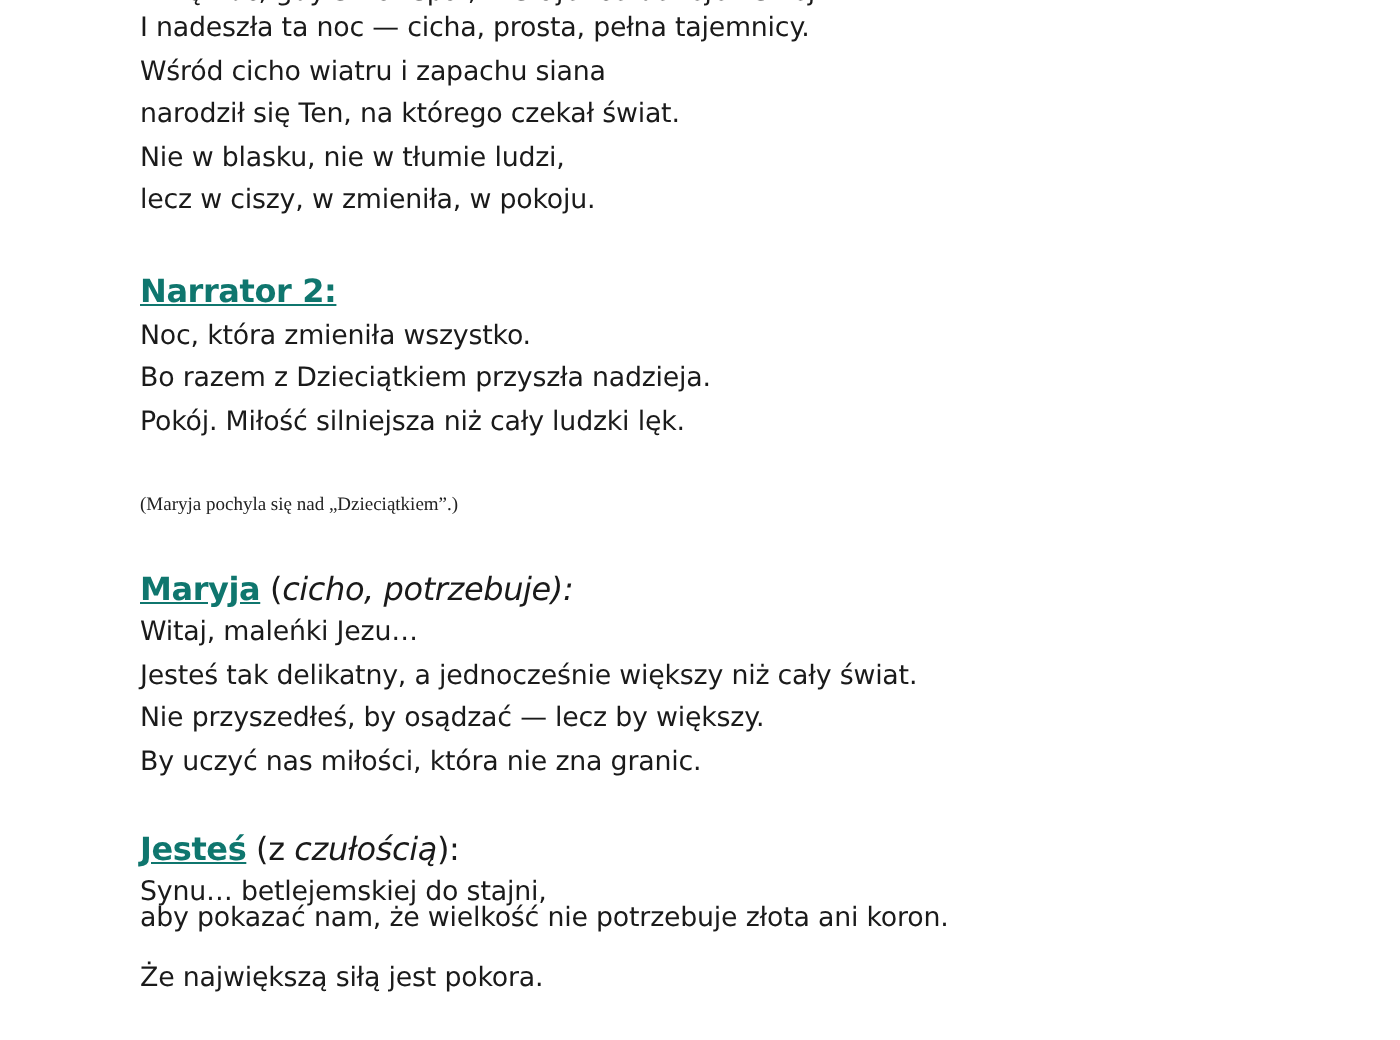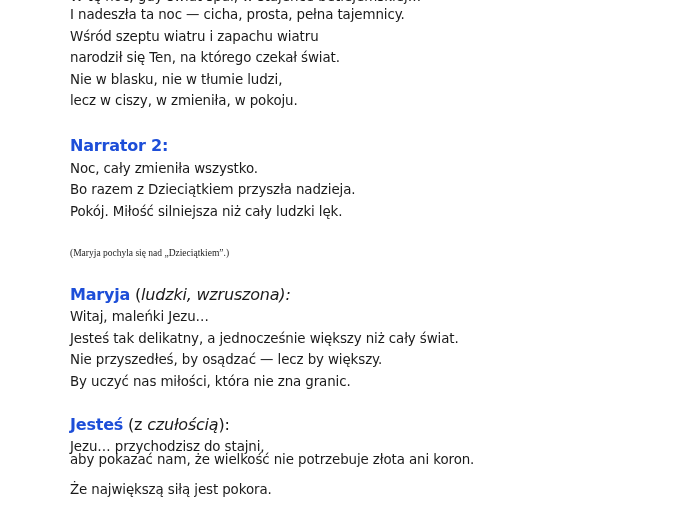--- a/index.html
+++ b/index.html
@@ -32,21 +32,22 @@
   .heading {
     position: absolute;
     left: 0;
     font-size: 16px;
     line-height: 20px;
     white-space: nowrap;
     letter-spacing: -0.2px;
   }
   .heading .name {
     font-weight: bold;
-    color: #1d4ed8;
+    color: #0f766e;
+    text-decoration: underline;
   }
   .heading .note {
     font-weight: normal;
   }
   .heading .note i {
     font-style: italic;
   }
   .stage {
     position: absolute;
     left: 0;
@@ -66,42 +67,42 @@
     color: #1a1a1a;
   }
 </style>
 </head>
 <body>
 
 <div class="page">
 
   <div class="cut">W tę noc, gdy świat spał, w stajence betlejemskiej…</div>
   <div class="line" style="top:7px">I nadeszła ta noc — cicha, prosta, pełna tajemnicy.</div>
-  <div class="line" style="top:28.5px">Wśród szeptu wiatru i zapachu wiatru</div>
+  <div class="line" style="top:28.5px">Wśród cicho wiatru i zapachu siana</div>
   <div class="line" style="top:50px">narodził się Ten, na którego czekał świat.</div>
   <div class="line" style="top:71.5px">Nie w blasku, nie w tłumie ludzi,</div>
   <div class="line" style="top:93px">lecz w ciszy, w zmieniła, w pokoju.</div>
 
   <div class="heading" style="top:136px">
     <span class="name">Narrator 2:</span>
   </div>
-  <div class="line" style="top:160.5px">Noc, cały zmieniła wszystko.</div>
+  <div class="line" style="top:160.5px">Noc, która zmieniła wszystko.</div>
   <div class="line" style="top:182px">Bo razem z Dzieciątkiem przyszła nadzieja.</div>
   <div class="line" style="top:203.5px">Pokój. Miłość silniejsza niż cały ludzki lęk.</div>
 
   <div class="stage" style="top:247px">(Maryja pochyla się nad „Dzieciątkiem”.)</div>
 
   <div class="heading" style="top:285px">
-    <span class="name">Maryja</span><span class="note"> (</span><span class="note"><i>ludzki, wzruszona):</i></span>
+    <span class="name">Maryja</span><span class="note"> (</span><span class="note"><i>cicho, potrzebuje):</i></span>
   </div>
   <div class="line" style="top:309px">Witaj, maleńki Jezu…</div>
   <div class="line" style="top:330.5px">Jesteś tak delikatny, a jednocześnie większy niż cały świat.</div>
   <div class="line" style="top:352px">Nie przyszedłeś, by osądzać — lecz by większy.</div>
   <div class="line" style="top:373.5px">By uczyć nas miłości, która nie zna granic.</div>
 
   <div class="heading" style="top:415px">
     <span class="name">Jesteś</span><span class="note"> (z </span><span class="note"><i>czułością</i></span><span class="note">):</span>
   </div>
-  <div class="line" style="top:439px">Jezu… przychodzisz do stajni,</div>
+  <div class="line" style="top:439px">Synu… betlejemskiej do stajni,</div>
   <div class="line" style="top:452px">aby pokazać nam, że wielkość nie potrzebuje złota ani koron.</div>
   <div class="line" style="top:482px">Że największą siłą jest pokora.</div>
 
 </div>
 
 </body></html>

